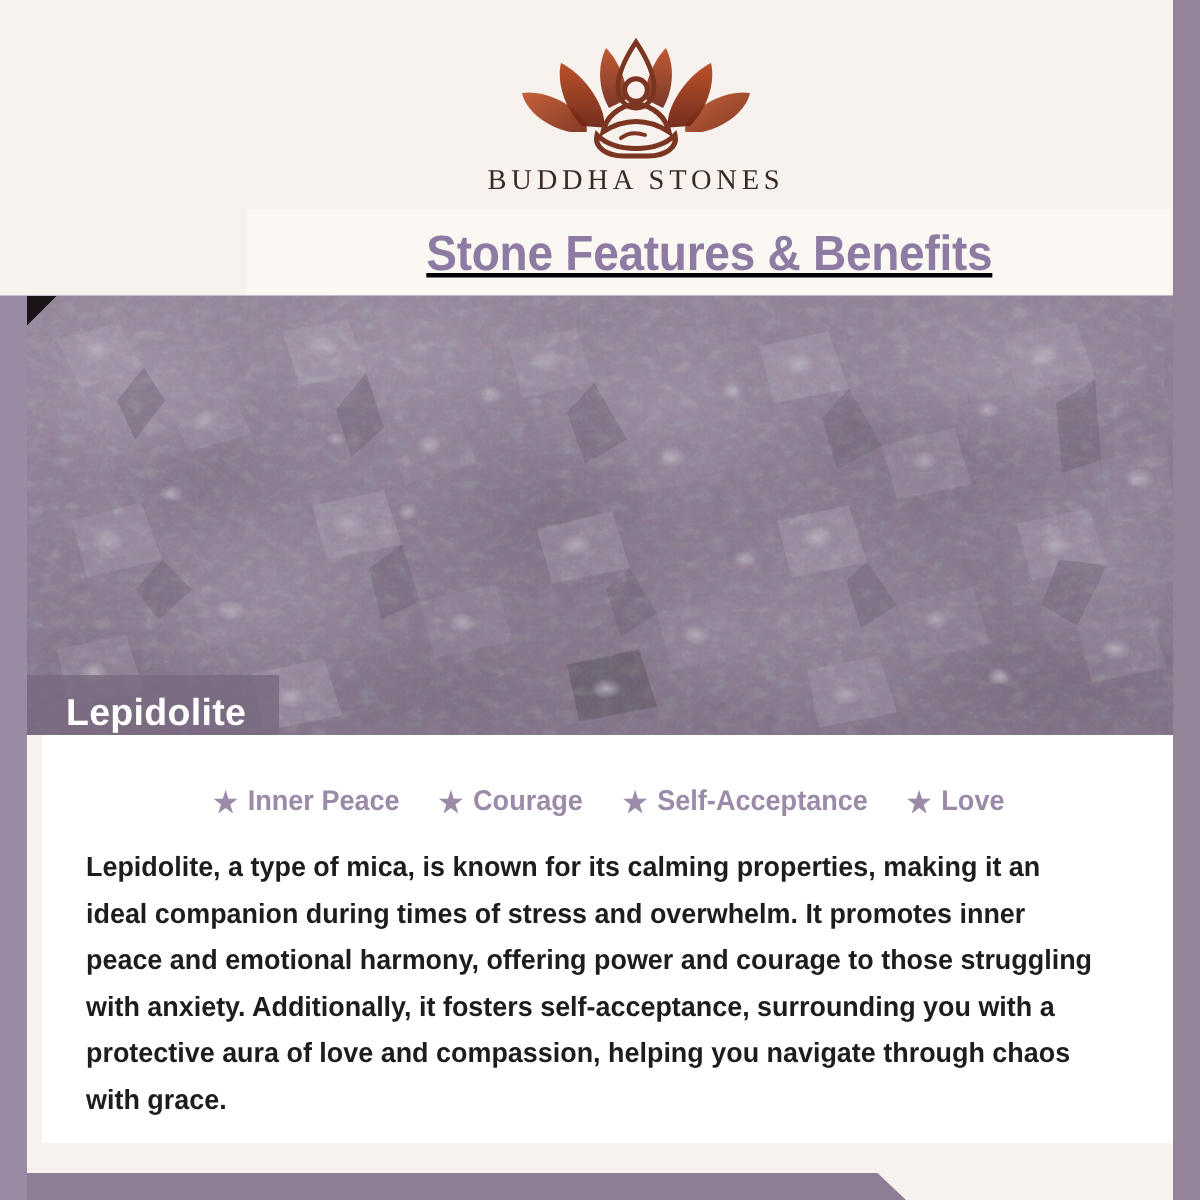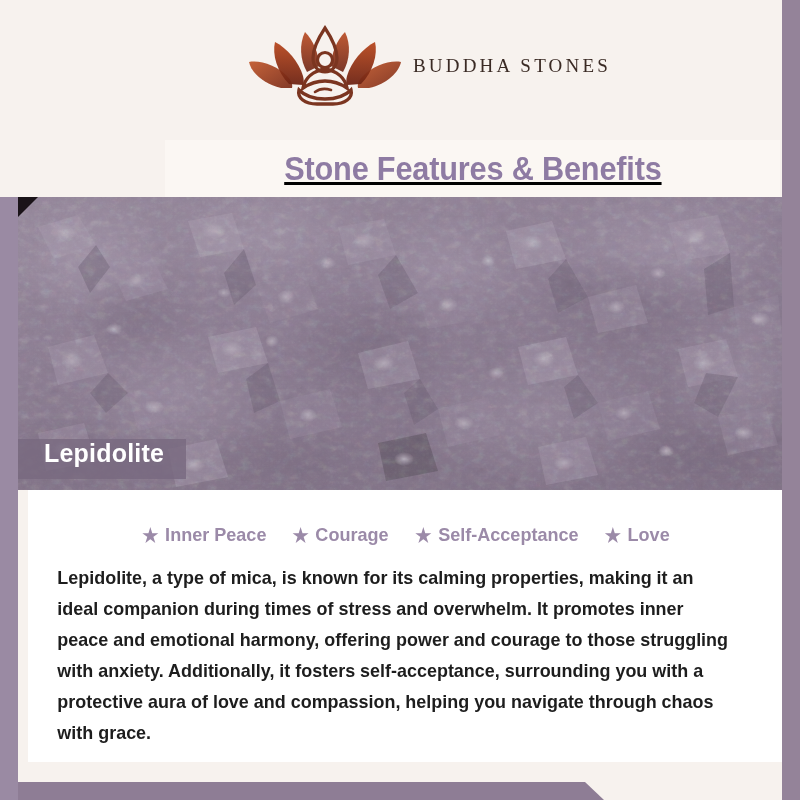--- a/index.html
+++ b/index.html
@@ -33,21 +33,21 @@
   .frame-left-top-cover{
     position:absolute;top:0;left:0;width:18px;height:197px;background:#f7f2ee;
   }
 
   
   .header{
     position:absolute;top:0;left:18px;width:764px;height:145px;
     background:#f7f2ee;
     display:flex;flex-direction:column;align-items:center;justify-content:flex-start;
   }
-  .logo-wrap{margin-top:22px;display:flex;flex-direction:row;align-items:center;margin-left:48px;}
+  .logo-wrap{margin-top:22px;display:flex;flex-direction:column;align-items:center;margin-left:48px;}
   .logo-mark{width:176px;height:84px;display:block;}
   .brand-name{
     margin-top:4px;
     font-family:"Liberation Serif", serif;
     font-size:19px;letter-spacing:3.2px;color:#3a2a24;font-weight:400;
   }
 
   
   .title-band{
     position:absolute;top:140px;left:165px;width:615px;height:58px;
@@ -73,24 +73,24 @@
   .stone-photo svg{display:block;width:764px;height:293px;}
   .notch{
     position:absolute;top:197px;left:18px;
     width:0;height:0;
     border-left:20px solid #1a1318;
     border-bottom:20px solid transparent;
   }
 
   
   .stone-badge{
-    position:absolute;top:439px;left:18px;
+    position:absolute;top:450px;left:18px;
     height:40px;
     background:rgba(120,105,128,0.80);
-    display:flex;align-items:flex-start;
+    display:flex;align-items:flex-end;
     padding:0 22px 0 26px;
   }
   .stone-badge .badge-text{
     color:#ffffff;font-size:25px;font-weight:bold;
     letter-spacing:0.2px;
     font-family:"Liberation Sans", sans-serif;
   }
 
   
   .content-card{

